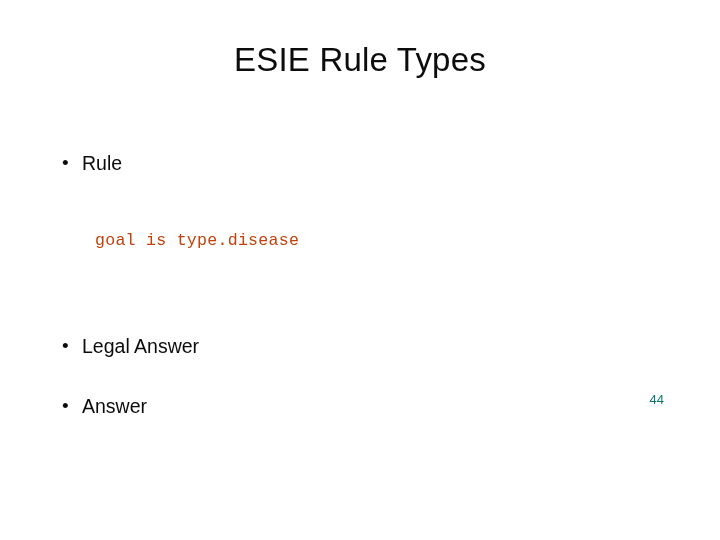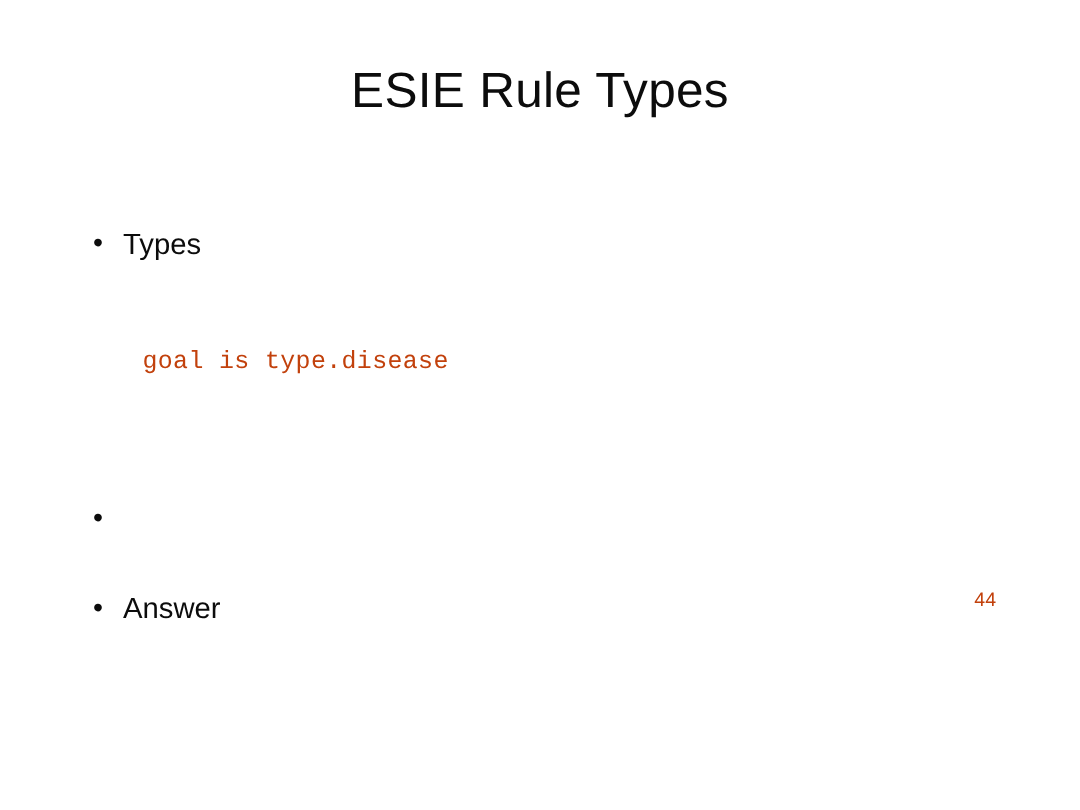--- a/index.html
+++ b/index.html
@@ -98,46 +98,47 @@
   .block-legal { margin-bottom: 34px; }
 
   
   .page-number {
     position: absolute;
     right: 56px;
     bottom: 24px;
     font-family: "Liberation Sans", sans-serif;
     font-size: 13px;
     line-height: 16px;
-    color: #c2410c;
+    color: #0f766e;
     text-align: right;
   }
 </style>
 </head>
 <body>
 
 <div class="slide">
 
   <div class="slide-title">ESIE Rule Types</div>
 
   <div class="slide-body">
 
     <div class="rule-block block-goal">
       <div class="bullet-row">
         <span class="bullet-dot">•</span>
-        <span class="bullet-label">Types</span>
+        <span class="bullet-label">Rule</span>
       </div>
       <div class="code-lines">
         <div class="code-line">goal is type.disease</div>
       </div>
     </div>
 
     <div class="rule-block block-legal">
       <div class="bullet-row">
         <span class="bullet-dot">•</span>
+        <span class="bullet-label">Legal Answer</span>
       </div>
     </div>
 
     <div class="rule-block last">
       <div class="bullet-row">
         <span class="bullet-dot">•</span>
         <span class="bullet-label">Answer</span>
       </div>
 
     </div>

